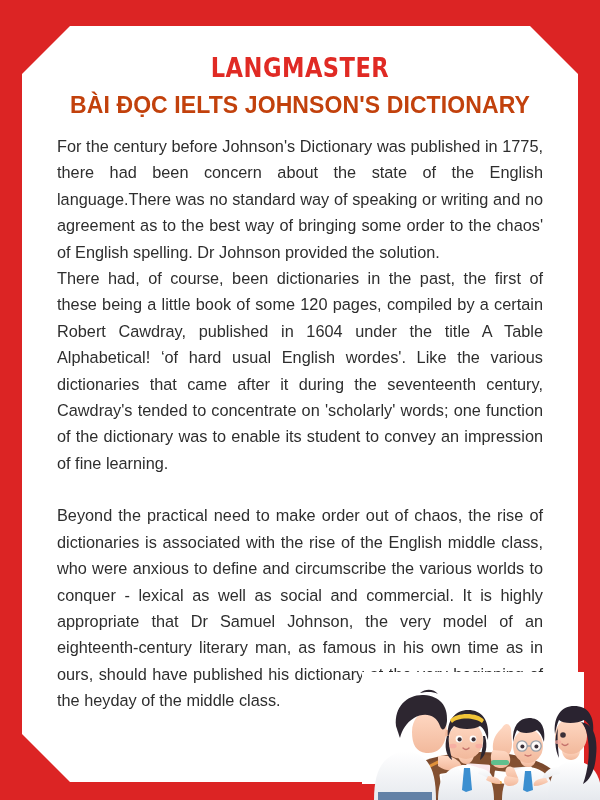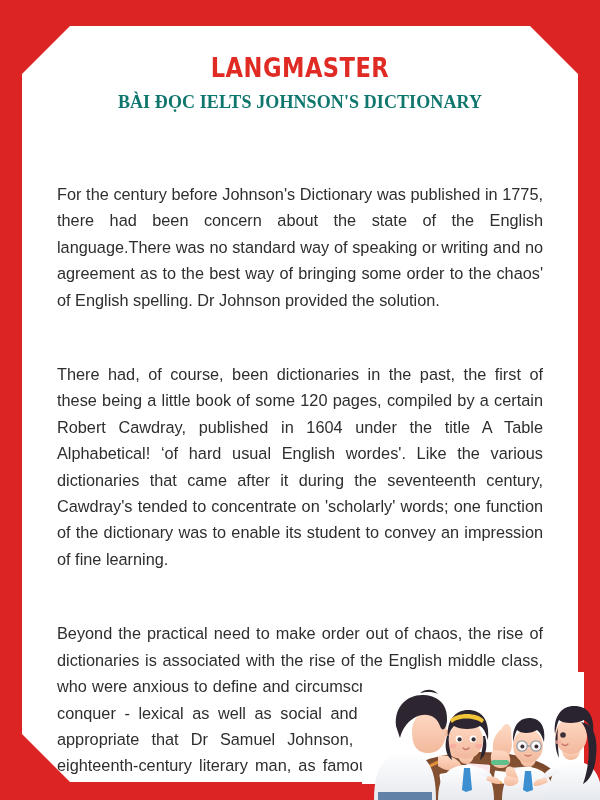--- a/index.html
+++ b/index.html
@@ -69,25 +69,25 @@
     font-stretch: condensed;
     transform: scaleX(0.93);
   }
 
   .doc-title {
     position: absolute;
     top: 66px;
     left: 0;
     width: 100%;
     text-align: center;
-    font-family: Liberation Serif, serif;
+    font-family: Liberation Sans, sans-serif;
     font-weight: 700;
-    font-size: 18px;
+    font-size: 23px;
     letter-spacing: 0.1px;
-    color: #0f766e;
+    color: #c2410c;
   }
 
   
   .body-text {
     position: absolute;
     top: 107px;
     left: 35px;
     width: 486px;
     font-family: "Liberation Sans", sans-serif;
     font-size: 16.3px;
@@ -97,21 +97,20 @@
     text-justify: inter-word;
   }
   .body-text p {
     margin: 0;
   }
   .body-text p.gap-before {
     margin-top: 26px;
   }
   .body-text p.last-line-natural {
     text-align-last: left;
-    margin-top: 48px;
   }
 
   
   .illustration {
     position: absolute;
     right: 0;
     bottom: 0;
     width: 238px;
     height: 128px;
     overflow: hidden;

